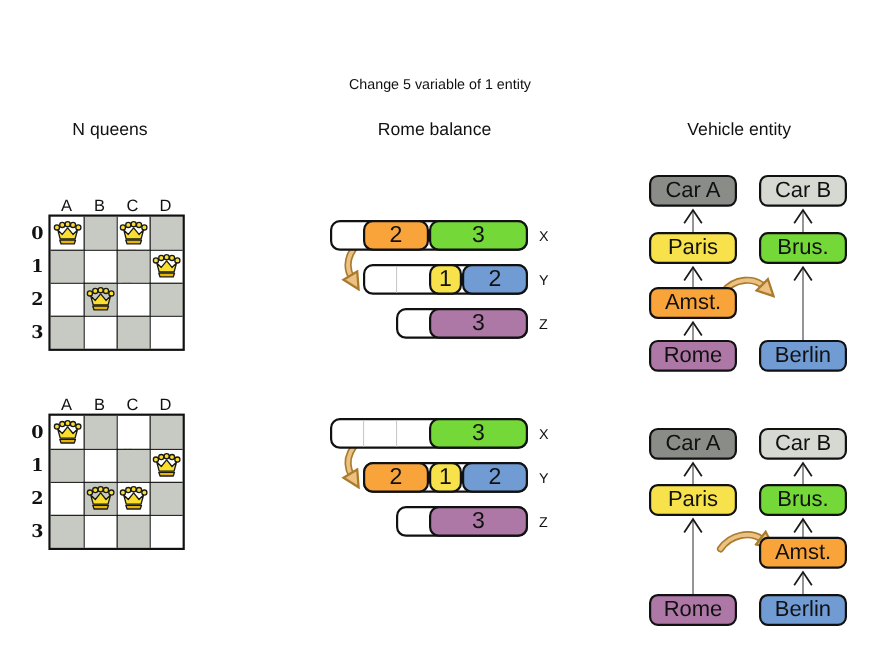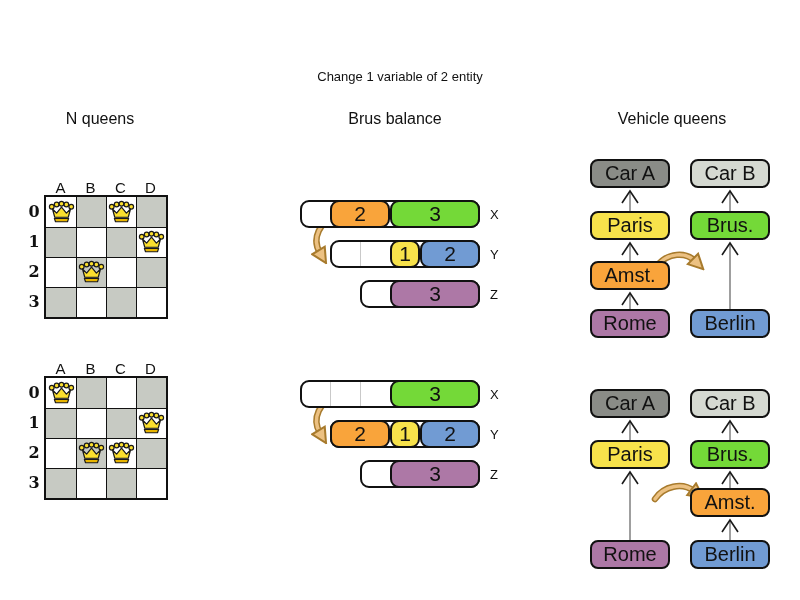--- a/index.html
+++ b/index.html
@@ -69,26 +69,26 @@
         <path d="M337 214 C320 222 311 238 320 253" fill="none" stroke="#ecc182" stroke-width="3.5" stroke-linecap="round" marker-end="url(#tanhead)"></path>
         <path d="M337 394 C320 402 311 418 320 433" fill="none" stroke="#a87b2d" stroke-width="6.5" stroke-linecap="round"></path>
         <path d="M337 394 C320 402 311 418 320 433" fill="none" stroke="#ecc182" stroke-width="3.5" stroke-linecap="round" marker-end="url(#tanhead)"></path>
         <path d="M657 266 C668 252 686 252 695 261" fill="none" stroke="#a87b2d" stroke-width="6.5" stroke-linecap="round"></path>
         <path d="M657 266 C668 252 686 252 695 261" fill="none" stroke="#ecc182" stroke-width="3.5" stroke-linecap="round" marker-end="url(#tanhead)"></path>
         <path d="M655 499 C664 486 682 482 694 491" fill="none" stroke="#a87b2d" stroke-width="6.5" stroke-linecap="round"></path>
         <path d="M655 499 C664 486 682 482 694 491" fill="none" stroke="#ecc182" stroke-width="3.5" stroke-linecap="round" marker-end="url(#tanhead)"></path>
       </g>
   </svg>
 
-  <div class="abs subtitle">Change 1 variable of 2 entity</div>
+  <div class="abs subtitle">Change 5 variable of 1 entity</div>
 
   <div class="sec-header" style="left:30px;top:110px;width:140px;">N queens</div>
-  <div class="sec-header" style="left:320px;top:110px;width:150px;">Brus balance</div>
+  <div class="sec-header" style="left:320px;top:110px;width:150px;">Rome balance</div>
   <div class="sec-header" style="left:572px;top:110px;width:200px;">
-    <div>Vehicle queens</div>
+    <div>Vehicle entity</div>
   </div>
 
   <div id="boards-layer">
       <div class="col-letter" style="left: 46px; top: 179px;">A</div>
       <div class="col-letter" style="left: 76px; top: 179px;">B</div>
       <div class="col-letter" style="left: 106px; top: 179px;">C</div>
       <div class="col-letter" style="left: 136px; top: 179px;">D</div>
       <div class="row-digit" style="left: 24px; top: 202px;">0</div>
       <div class="row-digit" style="left: 24px; top: 232px;">1</div>
       <div class="row-digit" style="left: 24px; top: 262px;">2</div>

